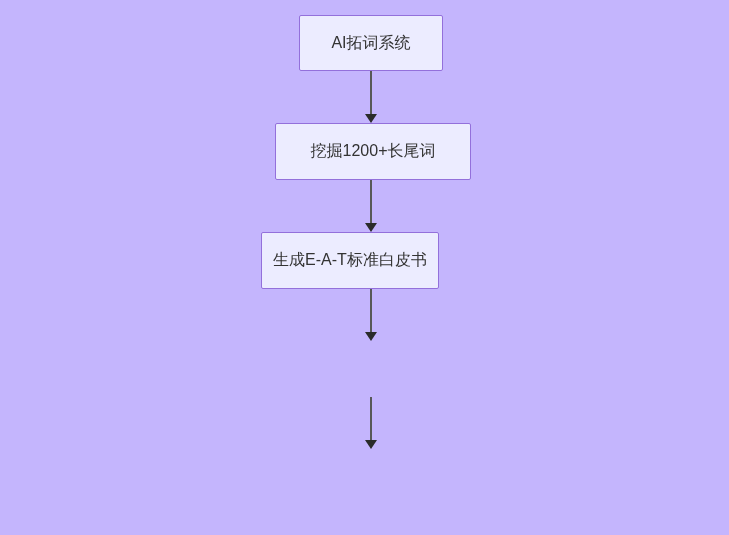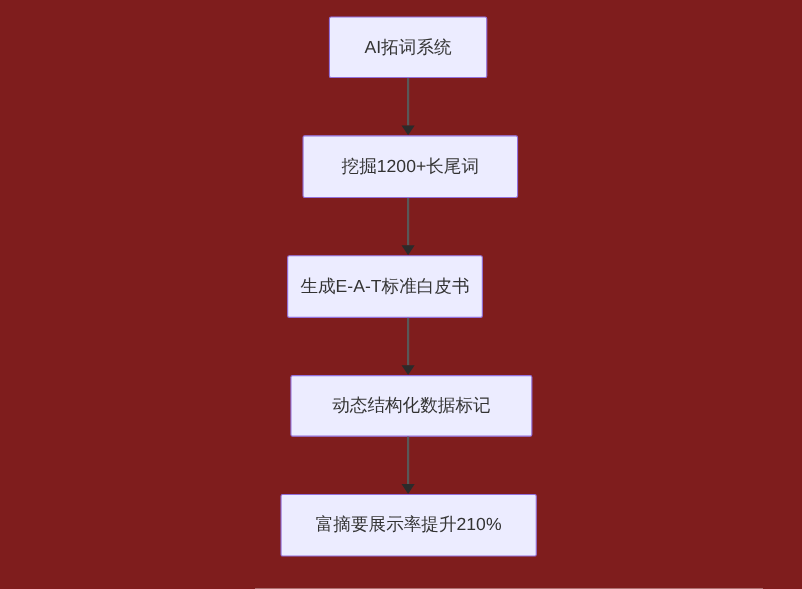--- a/index.html
+++ b/index.html
@@ -4,21 +4,21 @@
 <style>
   * { margin: 0; padding: 0; box-sizing: border-box; }
   html, body {
     width: 729px; height: 535px;
     font-family: "Liberation Sans", "DejaVu Sans", sans-serif;
     overflow: hidden;
   }
   .canvas {
     position: relative;
     width: 729px; height: 535px;
-    background: #7f1d1d;
+    background: #c4b5fd;
   }
   .flow-node {
     position: absolute;
     display: flex;
     align-items: center;
     justify-content: center;
     background: #ECECFF;
     border: 1px solid #9370DB;
     border-radius: 2px;
     color: #333333;
@@ -81,26 +81,20 @@
 
   <div class="flow-node node-2">
     <span>生成E-A-T标准白皮书</span>
   </div>
 
   <div class="flow-edge edge-2">
     <div class="edge-line"></div>
     <div class="edge-head"></div>
   </div>
 
-  <div class="flow-node node-3">
-    <span>动态结构化数据标记</span>
-  </div>
 
   <div class="flow-edge edge-3">
     <div class="edge-line"></div>
     <div class="edge-head"></div>
   </div>
 
-  <div class="flow-node node-4">
-    <span>富摘要展示率提升210%</span>
-  </div>
 
 </div>
 
 </body></html>

